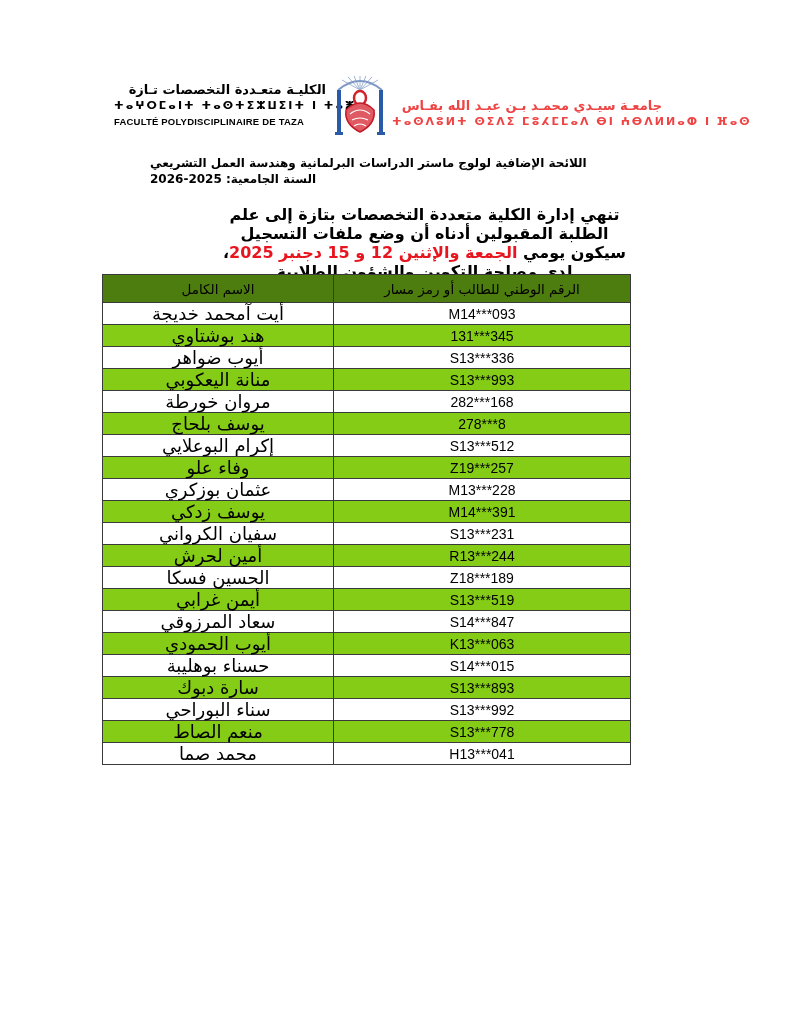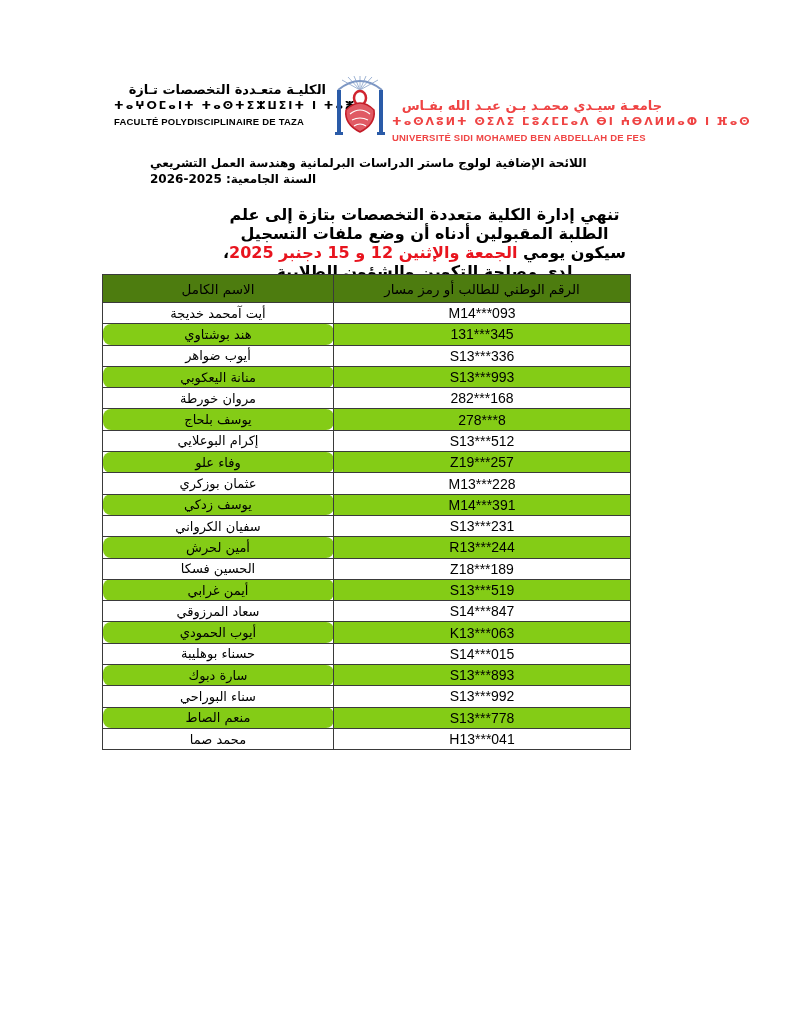--- a/index.html
+++ b/index.html
@@ -22,21 +22,21 @@
   .intro { position:absolute; top:205px; left:215px; width:419px; direction:rtl; text-align:center; font-size:16px; font-weight:bold; line-height:19px; }
   .red { color:#e8141e; }
 
   
   table.list { position:absolute; top:274px; left:102px; width:529px; border-collapse:collapse; direction:rtl; table-layout:fixed; }
   table.list th, table.list td { border:1px solid #3a3a3a; text-align:center; height:20.3px; padding:0; font-size:13px; }
   table.list th { background:#4d7c0f; font-weight:normal; height:27px; font-size:13.5px; }
   table.list th.col-id, table.list td.col-id { width:296px; }
   table.list td.col-id { font-family:"Liberation Sans", sans-serif; font-size:14px; direction:ltr; }
   table.list tr.even td { background:#84cc16; }
-  table.list td.col-name { font-size:13px;border-radius:8px; }
+  table.list td.col-name { font-size:18px; }
 </style>
 </head>
 <body>
 
 <div class="header">
   <div class="hdr-left">
     <div class="hdr-ar">الكليـة متعـددة التخصصات تـازة</div>
     <div class="hdr-tif">ⵜⴰⵖⵔⵎⴰⵏⵜ ⵜⴰⵙⵜⵉⵣⵡⵉⵏⵜ ⵏ ⵜⴰⵥⴰ</div>
     <div class="hdr-fr">FACULTÉ POLYDISCIPLINAIRE DE TAZA</div>
   </div>
@@ -60,21 +60,20 @@
     <rect x="45" y="56" width="8" height="3" fill="#2a5ba8"></rect>
 
     <ellipse cx="28" cy="22" rx="6" ry="7" fill="none" stroke="#d0242f" stroke-width="2.5"></ellipse>
     <path d="M14 34 Q28 20 42 34 Q44 48 28 56 Q12 48 14 34 Z" fill="#e05a64" stroke="#c41c28" stroke-width="1.5"></path>
     <path d="M18 38 Q28 30 38 38 M20 44 Q28 40 36 44 M22 50 Q28 46 34 50" fill="none" stroke="#fff" stroke-width="1.2"></path>
   </svg>
 
   <div class="hdr-right">
     <div class="hdr-ar">جامعـة سيـدي محمـد بـن عبـد الله بفـاس</div>
     <div class="hdr-tif">ⵜⴰⵙⴷⵓⵍⵜ ⵙⵉⴷⵉ ⵎⵓⵃⵎⵎⴰⴷ ⴱⵏ ⵄⴱⴷⵍⵍⴰⵀ ⵏ ⴼⴰⵙ</div>
-    <div class="hdr-fr">UNIVERSITÉ SIDI MOHAMED BEN ABDELLAH DE FES</div>
   </div>
 </div>
 
 <div class="title-block">
   <div class="title-line">اللائحة الإضافية لولوج ماستر الدراسات البرلمانية وهندسة العمل التشريعي</div>
   <div class="title-line">السنة الجامعية: 2025-2026</div>
 </div>
 
 <div class="intro"><span>تنهي إدارة الكلية متعددة التخصصات بتازة إلى علم الطلبة المقبولين أدناه أن وضع ملفات التسجيل سيكون يومي </span><span class="red">الجمعة والإثنين 12 و 15 دجنبر 2025</span><span>، لدى مصلحة التكوين والشؤون الطلابية</span></div>
 

